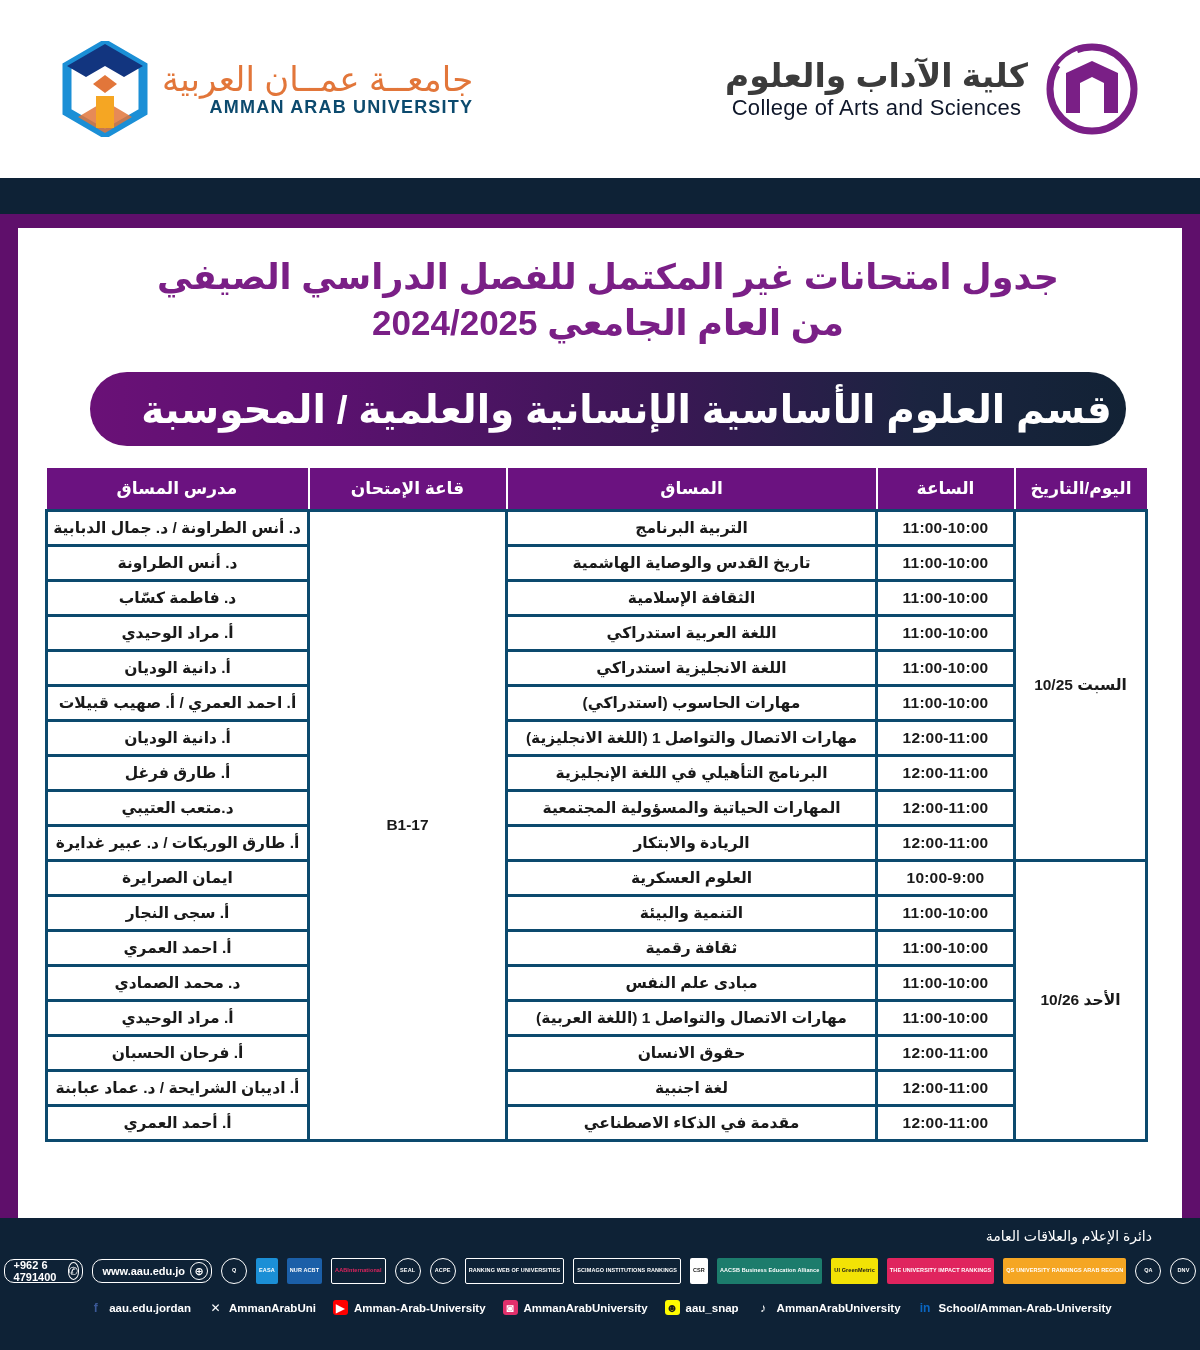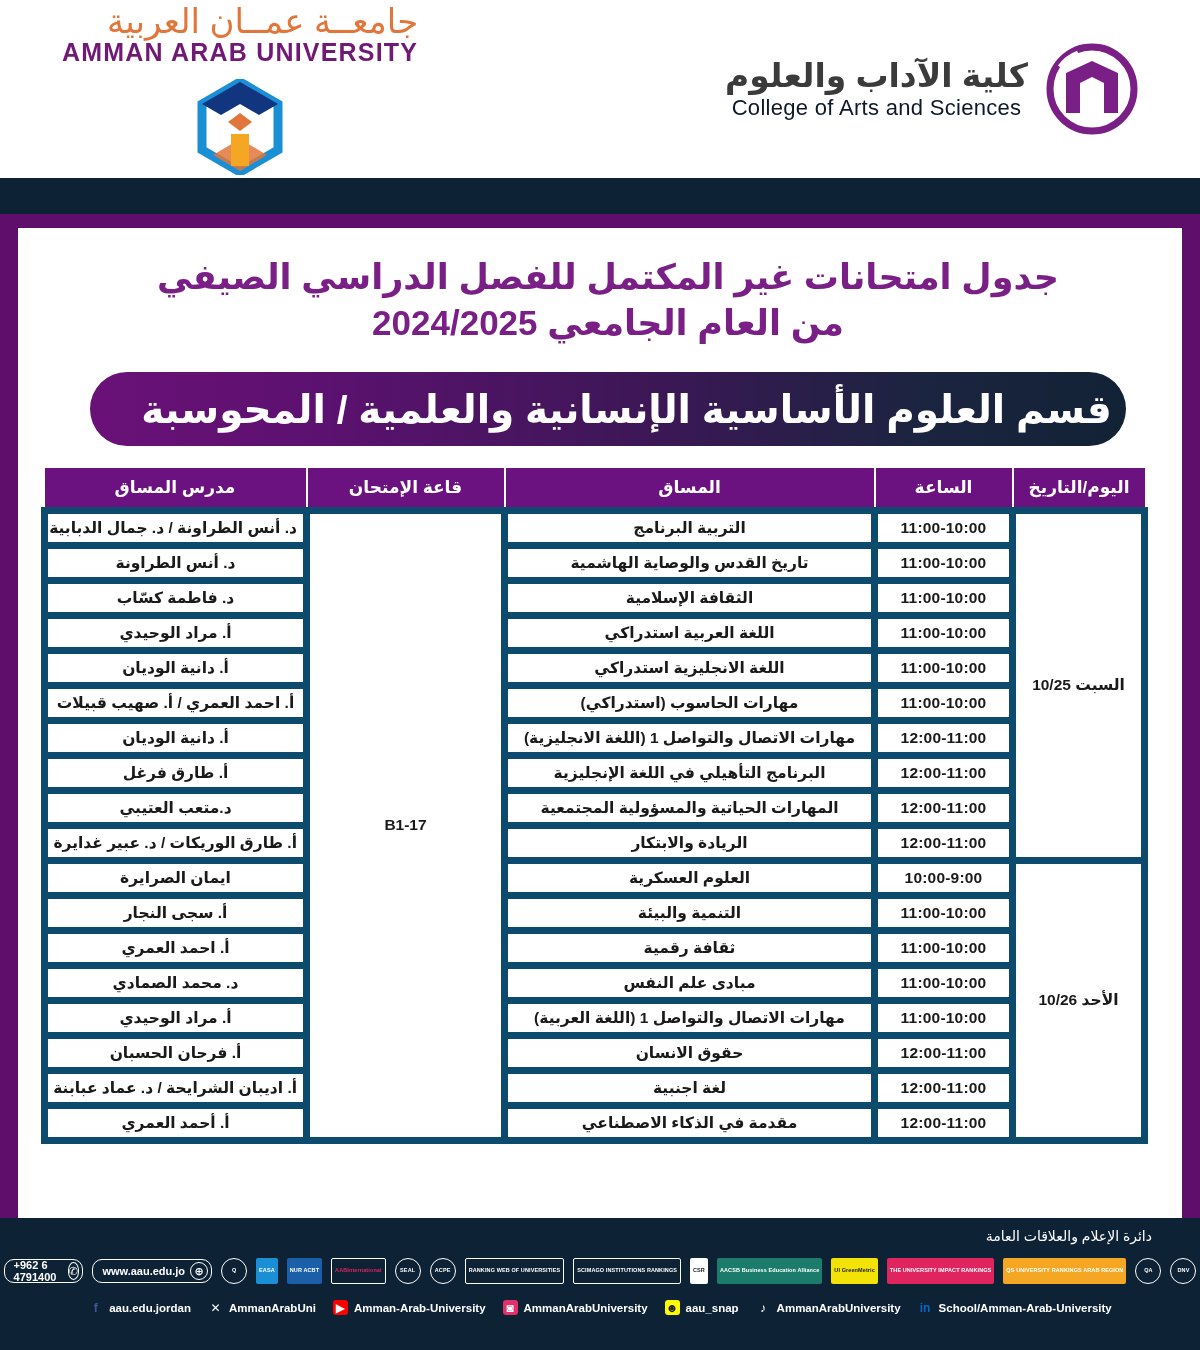--- a/index.html
+++ b/index.html
@@ -29,32 +29,32 @@
     padding: 0 62px;
     display: flex;
     align-items: center;
     justify-content: space-between;
     flex-direction: row-reverse;
   }
 
   .logo-group { display: flex; align-items: center; gap: 16px; }
 
   
-  .aau-logo { flex-direction: column; gap: 14px; }
+  .aau-logo { flex-direction: row; gap: 14px; }
   .aau-text { text-align: right; line-height: 1; }
   .aau-ar {
     font-size: 34px;
     color: #E2763A;
     letter-spacing: 2px;
     font-weight: 400;
     white-space: nowrap;
   }
   .aau-en {
-    font-size: 25px;
-    color: #701a75;
+    font-size: 18px;
+    color: #0c4a6e;
     font-weight: bold;
     letter-spacing: 1.2px;
     white-space: nowrap;
     margin-top: 2px;
   }
   .aau-mark { width: 86px; height: 96px; flex: 0 0 auto; }
 
   
   .cas-logo { flex-direction: row-reverse; gap: 18px; }
   .cas-text { text-align: center; line-height: 1.05; }
@@ -132,21 +132,21 @@
     color: #ffffff;
     font-size: 17px;
     font-weight: bold;
     height: 42px;
     border-right: 2px solid #ffffff;
     padding: 0 4px;
   }
   table.sched th:first-child { border-right: none; }
 
   table.sched td {
-    border: 7px solid #0c4a6e;
+    border: 3px solid #0c4a6e;
     height: 35px;
     font-size: 15.5px;
     color: #1a1a1a;
     text-align: center;
     font-weight: bold;
     padding: 0 6px;
     background: #ffffff;
     white-space: nowrap;
     overflow: hidden;
   }

